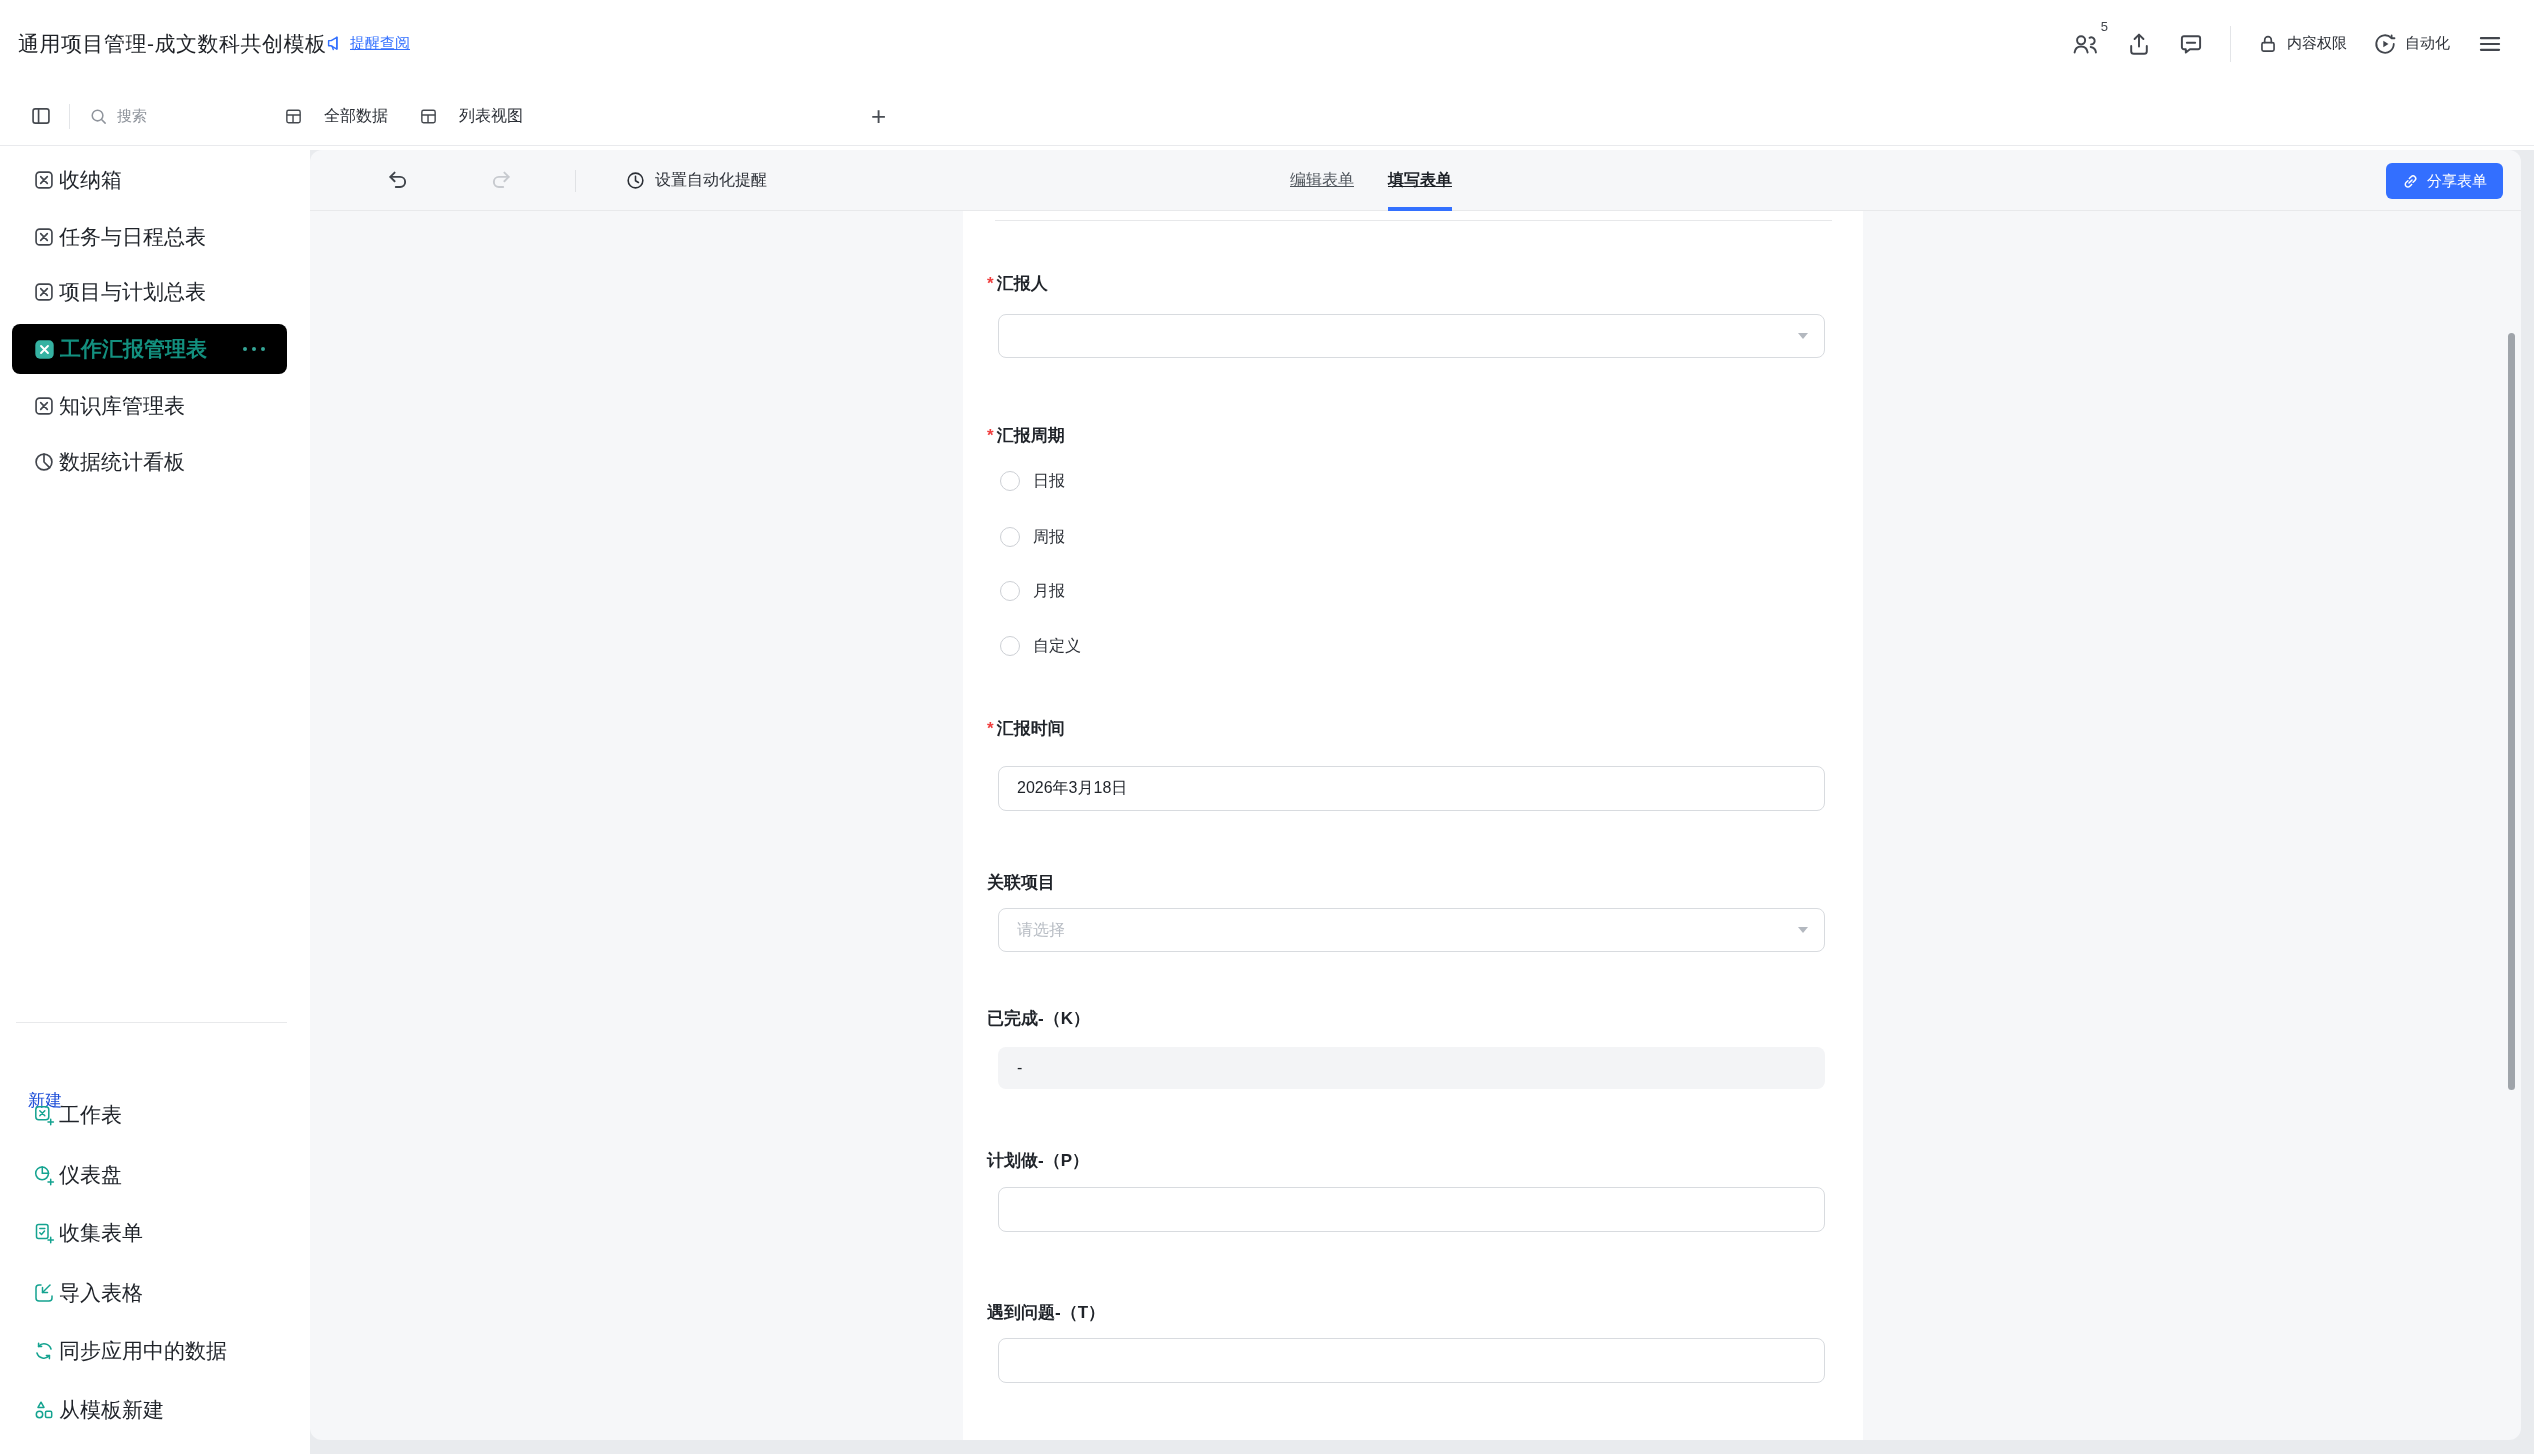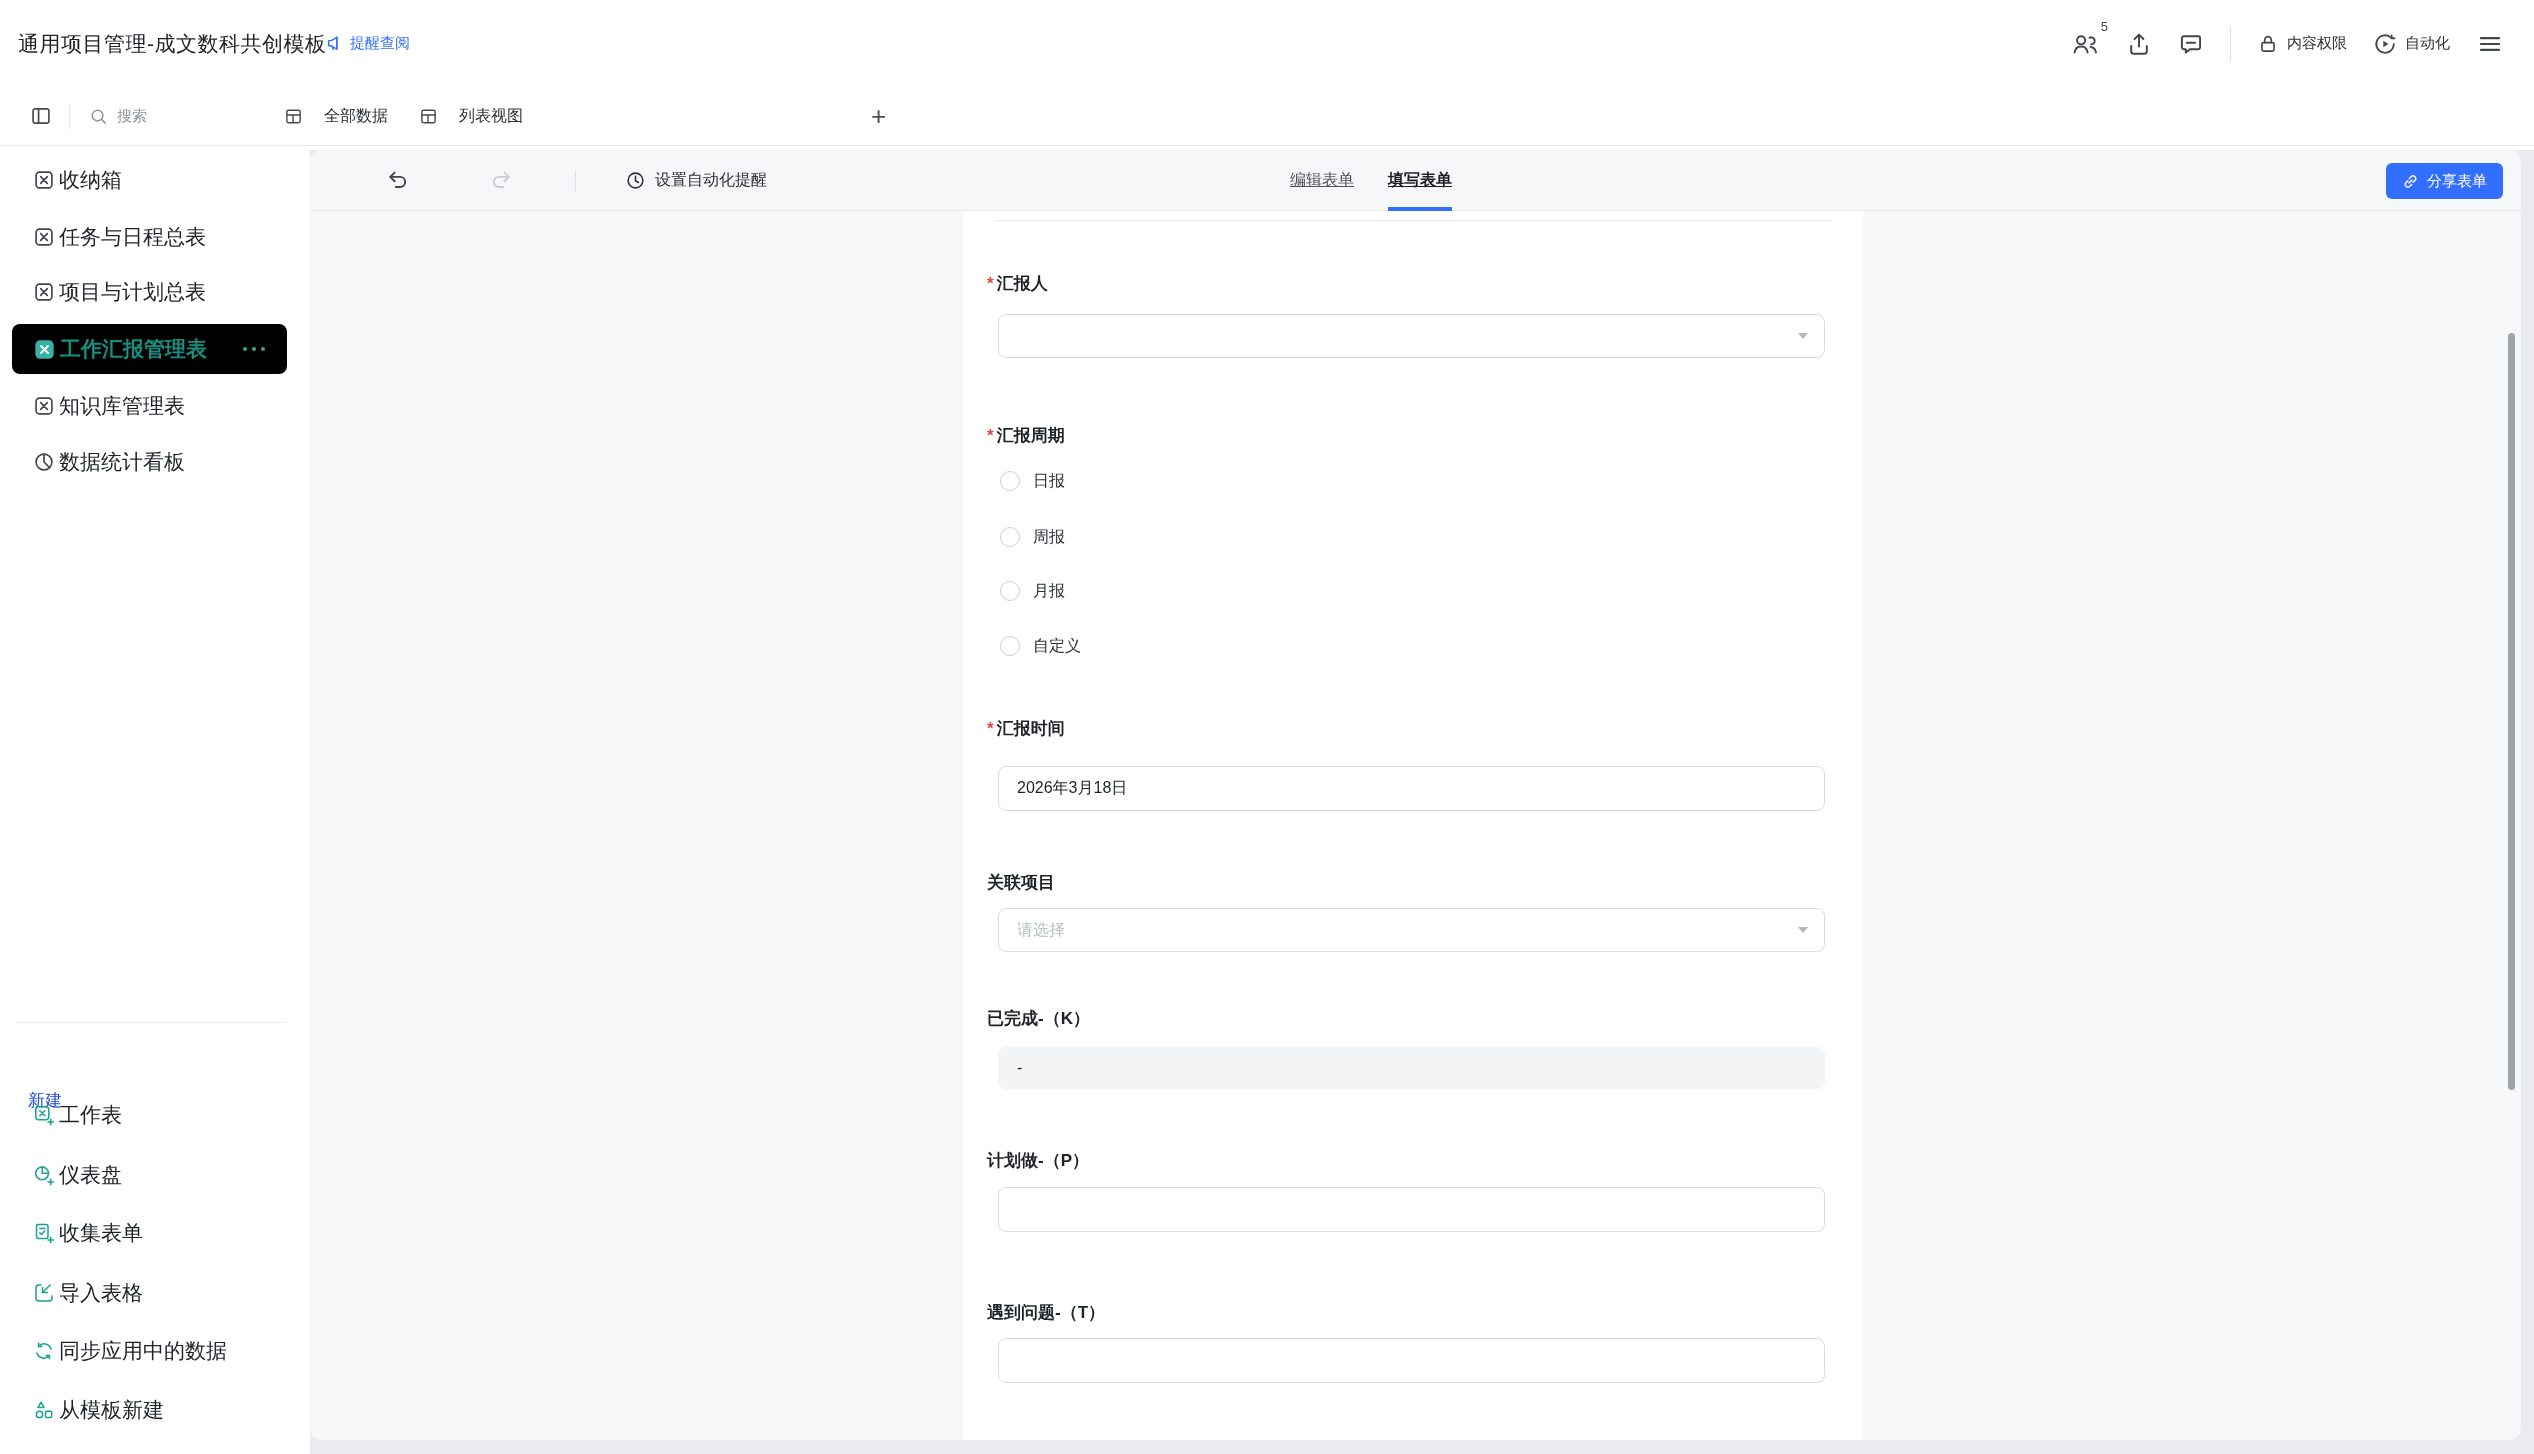--- a/index.html
+++ b/index.html
@@ -6,21 +6,21 @@
   *{box-sizing:border-box;}
   #app{position:relative;width:2534px;height:1454px;overflow:hidden;
        font-family:"Liberation Sans","DejaVu Sans",sans-serif;color:#1f2329;background:#fff;}
   svg{display:block;}
 
   
   .header{position:absolute;left:0;top:0;width:2534px;height:87px;background:#fff;}
   .app-title{position:absolute;left:18px;top:0;height:87px;display:flex;align-items:center;
              font-size:21px;font-weight:500;color:#1e2126;letter-spacing:0.5px;}
   .remind-link{position:absolute;left:325px;top:0;height:87px;display:flex;align-items:center;gap:6px;
-               color:#3370ff;font-size:15px;cursor:pointer;}
+               color:#3370ff;font-size:15px;cursor:pointer;text-decoration:underline;}
   .hdr-right{position:absolute;right:30px;top:0;height:87px;display:flex;align-items:center;gap:26px;}
   .hdr-ic{position:relative;display:flex;align-items:center;justify-content:center;color:#42464d;cursor:pointer;}
   .badge5{position:absolute;top:-12px;right:-8px;font-size:13px;color:#42464d;}
   .hdr-sep{width:1px;height:36px;background:#e3e5e8;}
   .hdr-group{display:flex;align-items:center;gap:8px;font-size:15px;color:#2b2f36;cursor:pointer;}
 
   
   .navrow{position:absolute;left:0;top:87px;width:2534px;height:59px;background:#fff;
           border-bottom:1px solid #e9eaed;}
   .nav-ic{position:absolute;top:0;height:58px;display:flex;align-items:center;color:#45494f;cursor:pointer;}

